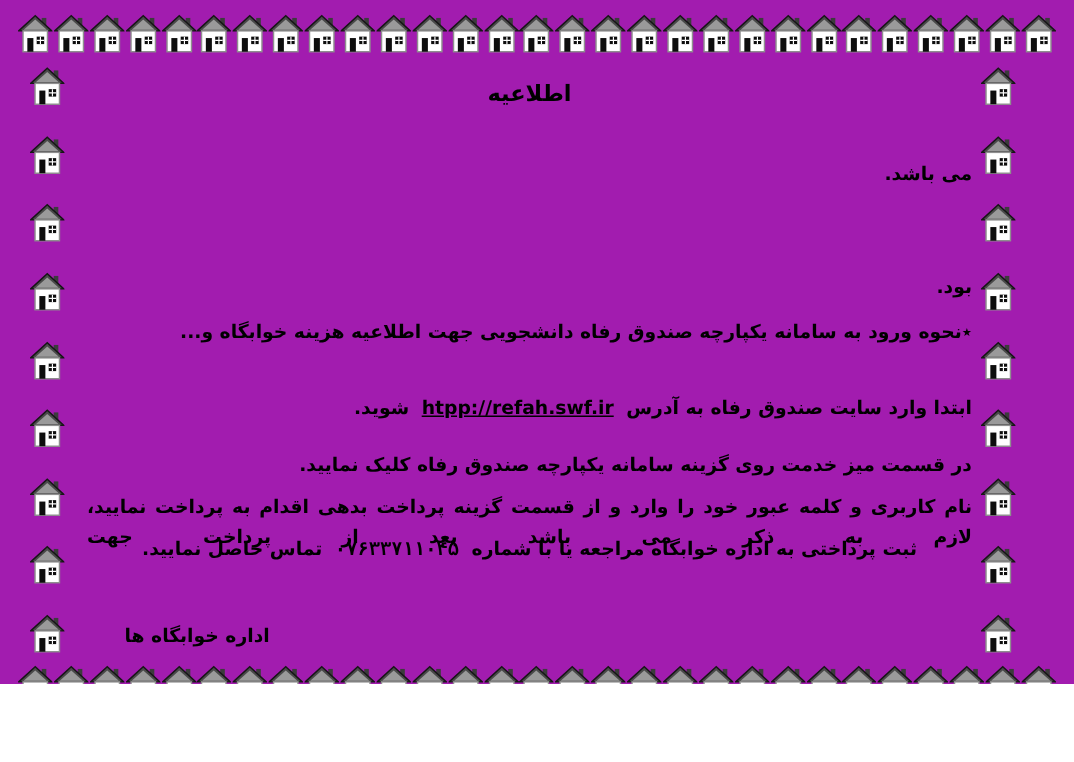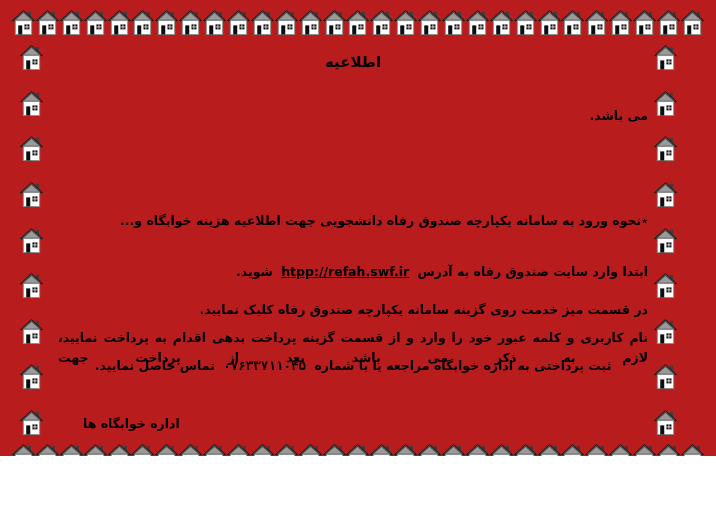--- a/index.html
+++ b/index.html
@@ -1,19 +1,19 @@
 <!DOCTYPE html>
 <html lang="fa"><head>
 <meta charset="utf-8">
 <style>
   html,body{margin:0;padding:0;}
   .page{
     position:relative;
     width:716px;height:456px;
-    background:#b91c1c;
+    background:#a21caf;
     overflow:hidden;
     font-family:"DejaVu Sans", sans-serif;
     color:#000;
   }
   
   .houses-top,.houses-bottom{
     position:absolute;left:12px;right:12px;height:30px;
     display:flex;flex-direction:row;justify-content:space-between;align-items:flex-end;
   }
   .houses-top{top:6px;}
@@ -826,20 +826,21 @@
     </div>
 
   <div class="content">
 
     <div class="line t-center title" style="top:7px">اطلاعیه</div>
 
 
     <div class="line t-right" style="top:61px">می باشد.</div>
 
 
+    <div class="line t-right" style="top:136px">بود.</div>
 
     <div class="line t-right" style="top:166px">٭نحوه ورود به سامانه یکپارچه صندوق رفاه دانشجویی جهت اطلاعیه هزینه خوابگاه و...</div>
 
     <div class="line t-right" style="top:255px">در قسمت میز خدمت روی گزینه سامانه یکپارچه صندوق رفاه کلیک نمایید.</div>
 
     <div class="line t-right" style="top:217px">
       <span>ابتدا وارد سایت صندوق رفاه به آدرس</span>
       <span class="url">htpp://refah.swf.ir</span>
       <span>شوید.</span>
     </div>

